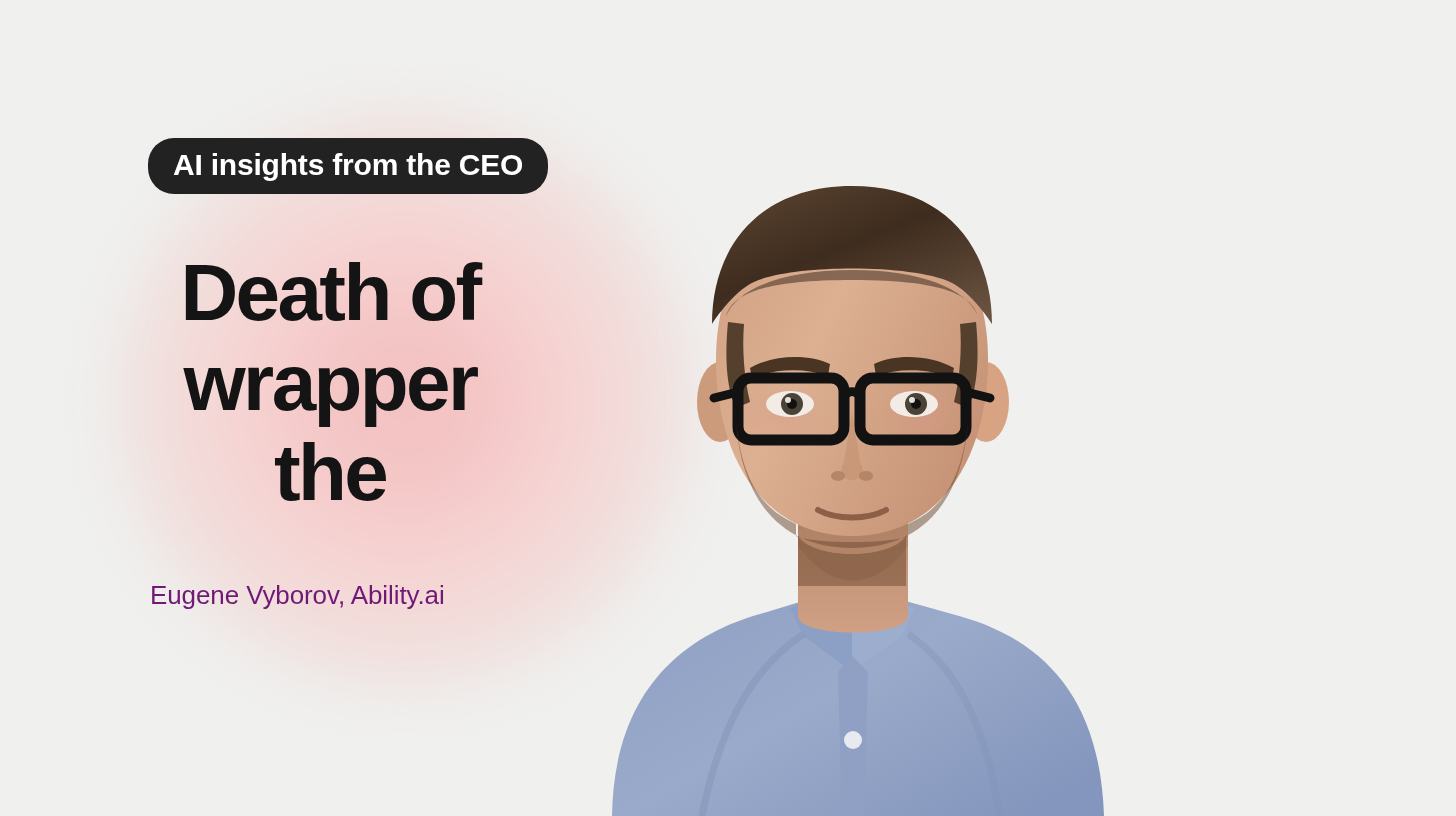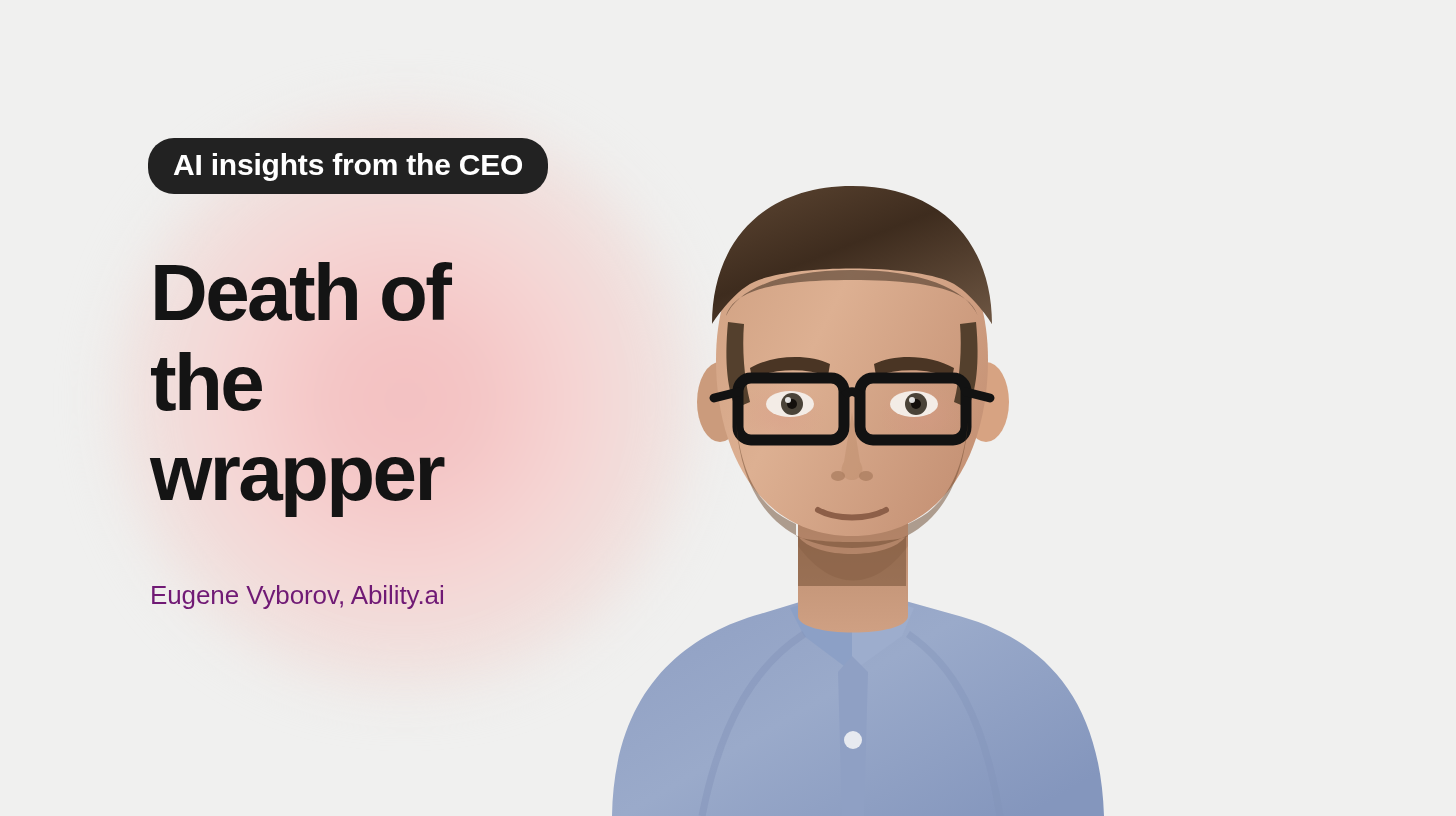--- a/index.html
+++ b/index.html
@@ -59,20 +59,21 @@
 
   .headline {
     margin-top:54px;
     margin-left:2px;
     font-size:80px;
     font-weight:bold;
     line-height:90px;
     letter-spacing:-2.6px;
     color:#141414;
     max-width:360px;
+    text-align:center;
   }
   .headline .ln { display:block; }
 
   .byline {
     margin-top:62px;
     margin-left:2px;
     font-size:26px;
     font-weight:normal;
     letter-spacing:-0.1px;
     color:#701a75;
@@ -93,22 +94,22 @@
 <div id="slide">
 
   <div class="glow"></div>
 
   <div class="content">
 
     <div class="badge">AI insights from the CEO</div>
 
     <div class="headline">
       <span class="ln">Death of</span>
+      <span class="ln">wrapper</span>
       <span class="ln">the</span>
-      <span class="ln">wrapper</span>
     </div>
 
     <div class="byline">Eugene Vyborov, Ability.ai</div>
 
   </div>
 
   <div class="portrait">
     <svg viewBox="0 0 600 700" xmlns="http://www.w3.org/2000/svg" role="img" aria-label="Portrait">
       <defs>
         <linearGradient id="skinG" x1="0" y1="0" x2="1" y2="0.6">

